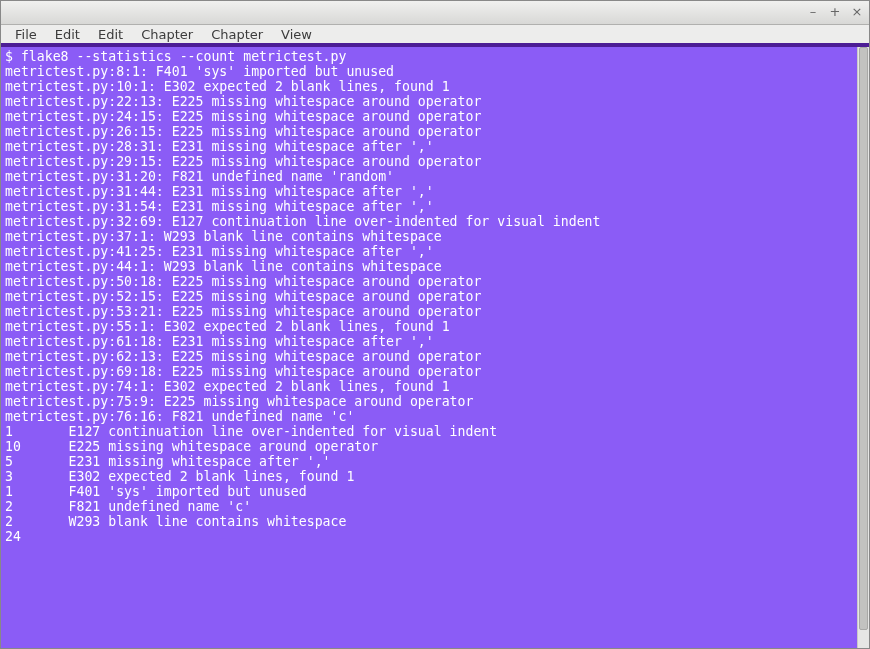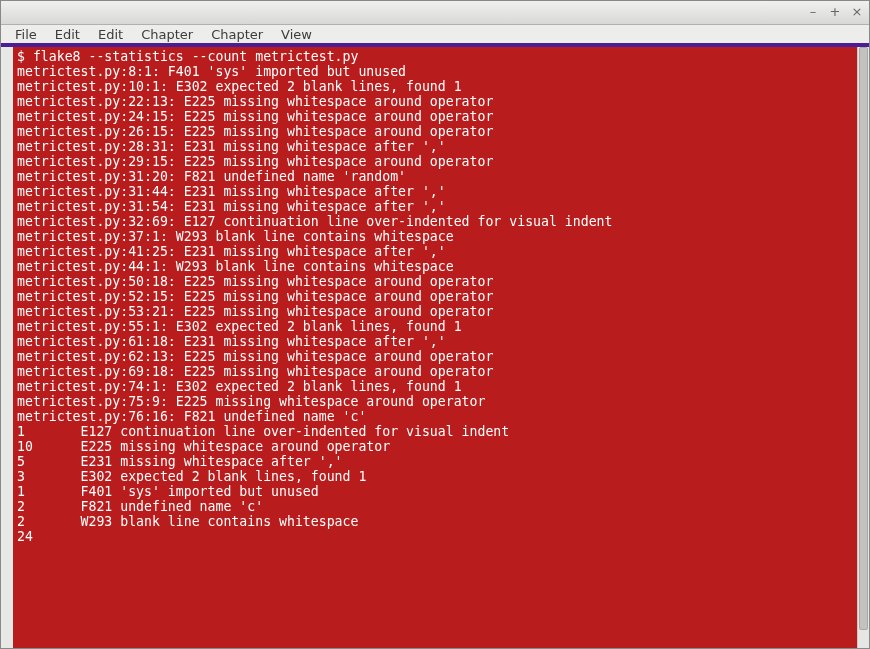--- a/index.html
+++ b/index.html
@@ -53,25 +53,24 @@
       align-items: center;
       padding: 0 6px;
       gap: 2px;
       font-size: 13px;
     }
     .menubar .menu-item {
       padding: 2px 8px;
       cursor: pointer;
     }
     .terminal-wrap {
-      background: #b91c1c;
+      background: #8b5cf6;
       height: calc(649px - 24px - 22px - 2px);
       position: relative;
       display: flex;
-      margin-left: 12px;
     }
     .terminal {
       flex: 1;
       padding: 2px 4px 2px 4px;
       font-family: "DejaVu Sans Mono", "Liberation Mono", monospace;
       font-size: 13.2px;
       line-height: 15px;
       color: #fff;
       white-space: pre;
       overflow: hidden;

